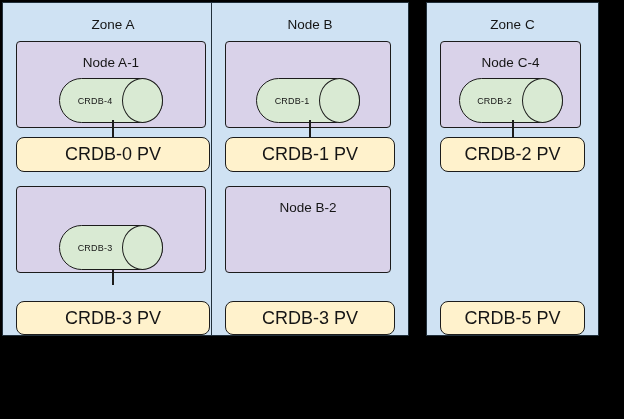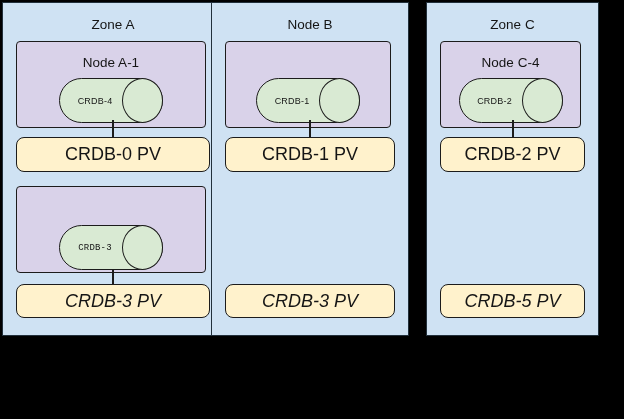--- a/index.html
+++ b/index.html
@@ -60,21 +60,21 @@
     left: 50%;
     transform: translateX(-50%);
     bottom: 4px;
     width: 104px;
     height: 45px;
     background: var(--cylinder-fill, #d9ead3);
     border: 1px solid var(--box-border, #1c1c1c);
     border-radius: 22.5px;
     box-sizing: border-box;
   }
-  .cylinder.low { bottom: 2px; font-family: Liberation Mono, monospace; }
+  .cylinder.low { bottom: 2px; }
   .cylinder-cap {
     position: absolute;
     top: -1px;
     right: -1px;
     width: 41px;
     height: 45px;
     background: var(--cylinder-fill, #d9ead3);
     border: 1px solid var(--box-border, #1c1c1c);
     border-radius: 50%;
     box-sizing: border-box;
@@ -97,21 +97,21 @@
     right: 13px;
     background: var(--pv-fill, #fff2cc);
     border: 1px solid var(--box-border, #1c1c1c);
     border-radius: 8px;
     box-sizing: border-box;
     display: flex;
     align-items: center;
     justify-content: center;
   }
   .pv-1 { top: 134px; height: 35px; }
-  .pv-2 { top: 281px; height: 34px; font-style: italic; }
+  .pv-2 { top: 298px; height: 34px; }
   .pv-label { font-size: 18px; }
   .connector {
     position: absolute;
     left: 50%;
     transform: translateX(-50%);
     width: 2px;
     background: var(--box-border, #1c1c1c);
   }
   .connector-1 { top: 117px; height: 18px; }
   .connector-2 { top: 267px; height: 15px; }
@@ -155,20 +155,23 @@
       <div class="cylinder">
         <div class="cylinder-cap"></div>
         <div class="cylinder-label">CRDB-1</div>
       </div>
     </div>
     <div class="connector connector-1"></div>
     <div class="pv pv-1">
       <span class="pv-label">CRDB-1 PV</span>
     </div>
 
+    <div class="node node-2">
+      <div class="node-label">Node B-2</div>
+    </div>
     <div class="pv pv-2">
       <span class="pv-label">CRDB-3 PV</span>
     </div>
   </div>
 
   <div class="zone zone-c">
     <div class="zone-title">Zone C</div>
 
     <div class="node node-1">
       <div class="node-label">Node C-4</div>

